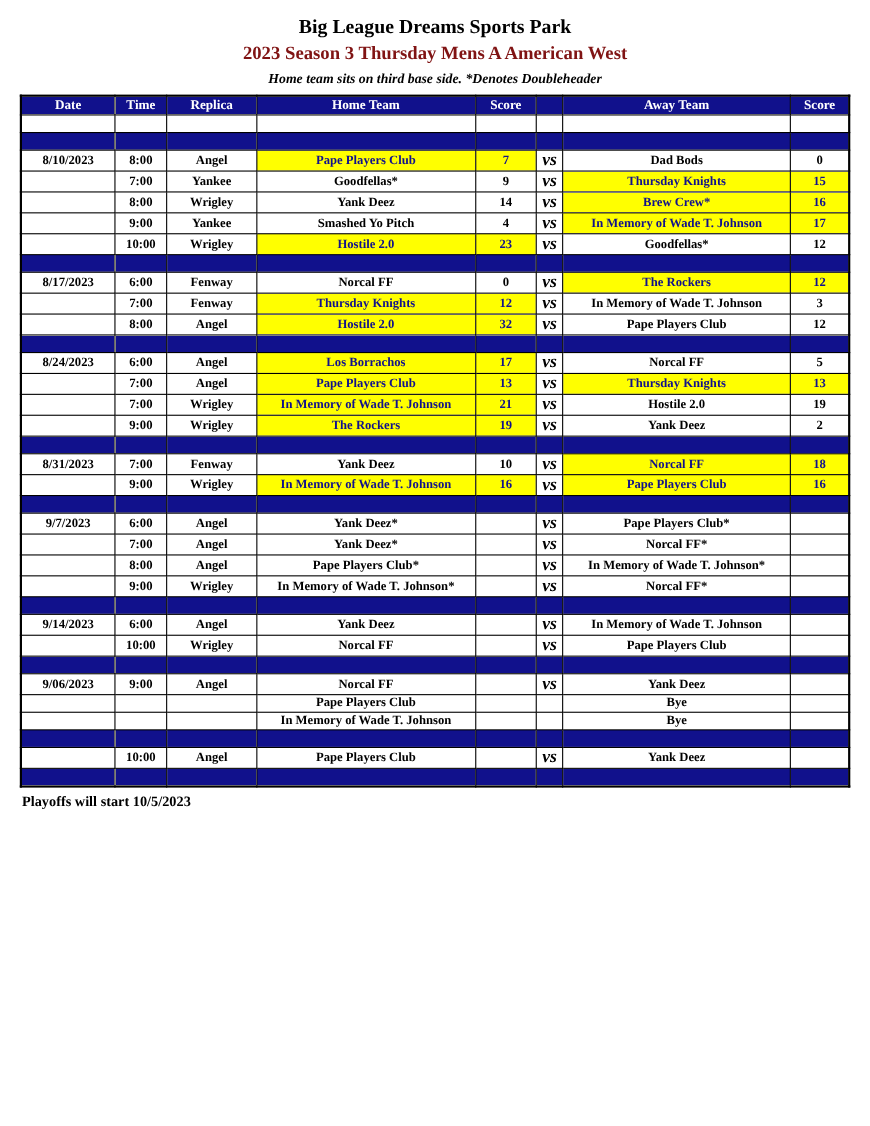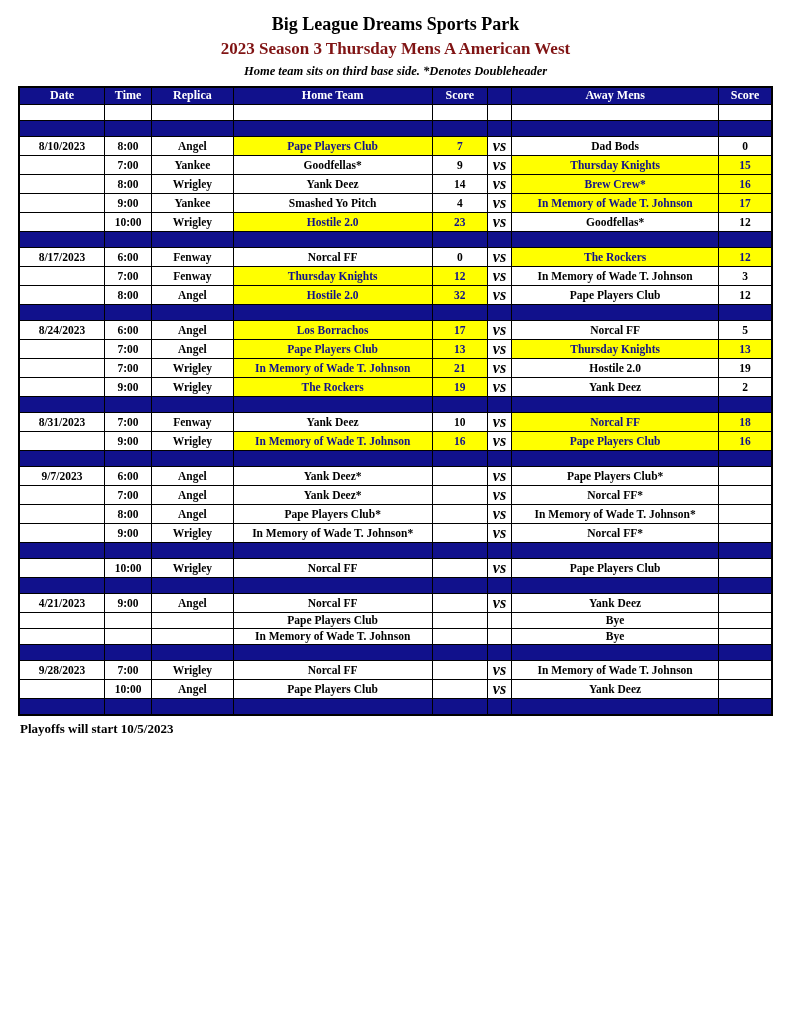--- a/index.html
+++ b/index.html
@@ -57,21 +57,21 @@
       <col class="col-score2">
   </colgroup>
   <thead>
     <tr>
       <th>Date</th>
       <th>Time</th>
       <th>Replica</th>
       <th>Home Team</th>
       <th>Score</th>
       <th></th>
-      <th>Away Mens</th>
+      <th>Away Team</th>
       <th>Score</th>
     </tr>
   </thead>
   <tbody id="schedule-body">
       <tr>
         <td></td>
         <td></td>
         <td></td>
         <td></td>
         <td></td>
@@ -313,41 +313,51 @@
         <td></td>
         <td></td>
         <td></td>
         <td></td>
         <td></td>
         <td></td>
         <td></td>
         <td></td>
       </tr>
       <tr>
+        <td>9/14/2023</td>
+        <td>6:00</td>
+        <td>Angel</td>
+        <td>Yank Deez</td>
+        <td></td>
+        <td class="vs">vs</td>
+        <td>In Memory of Wade T. Johnson</td>
+        <td></td>
+      </tr>
+      <tr>
         <td></td>
         <td>10:00</td>
         <td>Wrigley</td>
         <td>Norcal FF</td>
         <td></td>
         <td class="vs">vs</td>
         <td>Pape Players Club</td>
         <td></td>
       </tr>
       <tr class="blue">
         <td></td>
         <td></td>
         <td></td>
         <td></td>
         <td></td>
         <td></td>
         <td></td>
         <td></td>
       </tr>
       <tr>
-        <td>4/21/2023</td>
+        <td>9/06/2023</td>
         <td>9:00</td>
         <td>Angel</td>
         <td>Norcal FF</td>
         <td></td>
         <td class="vs">vs</td>
         <td>Yank Deez</td>
         <td></td>
       </tr>
       <tr>
         <td></td>
@@ -370,30 +380,20 @@
         <td></td>
       </tr>
       <tr class="blue">
         <td></td>
         <td></td>
         <td></td>
         <td></td>
         <td></td>
         <td></td>
         <td></td>
-        <td></td>
-      </tr>
-      <tr>
-        <td>9/28/2023</td>
-        <td>7:00</td>
-        <td>Wrigley</td>
-        <td>Norcal FF</td>
-        <td></td>
-        <td class="vs">vs</td>
-        <td>In Memory of Wade T. Johnson</td>
         <td></td>
       </tr>
       <tr>
         <td></td>
         <td>10:00</td>
         <td>Angel</td>
         <td>Pape Players Club</td>
         <td></td>
         <td class="vs">vs</td>
         <td>Yank Deez</td>

